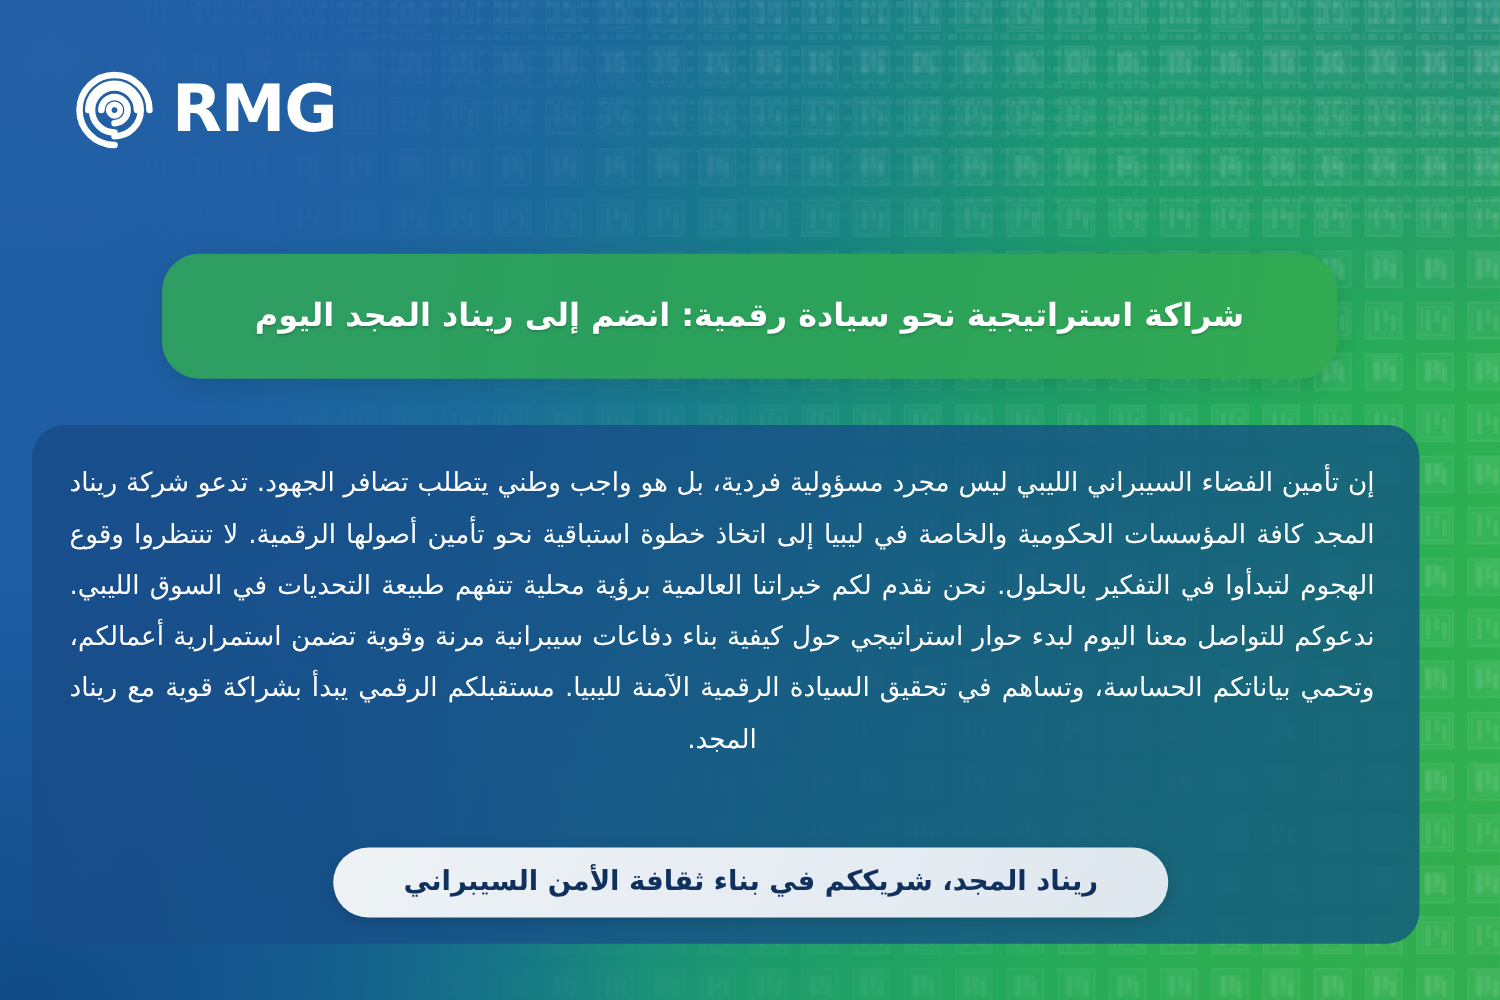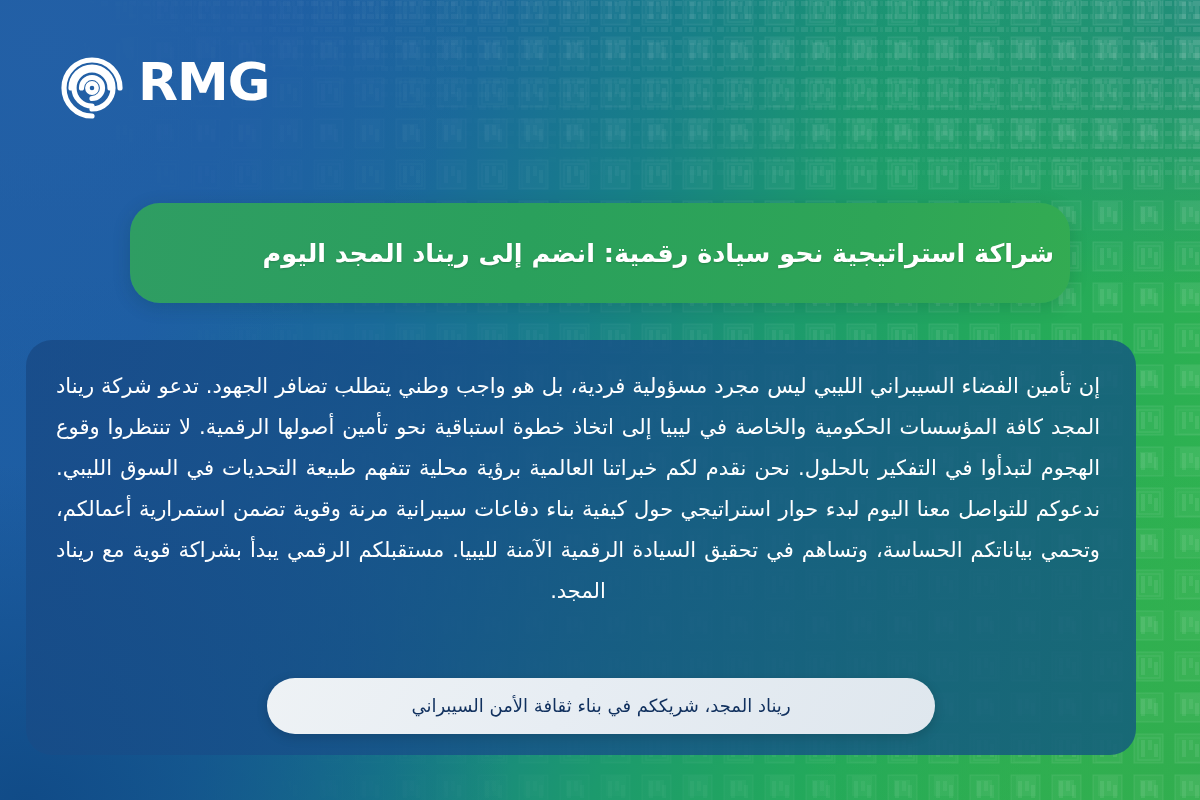--- a/index.html
+++ b/index.html
@@ -69,21 +69,21 @@
     opacity: .34;
     -webkit-mask-image: linear-gradient(200deg, rgba(0,0,0,1) 0%, rgba(0,0,0,.6) 18%, rgba(0,0,0,0) 34%);
     mask-image: linear-gradient(200deg, rgba(0,0,0,1) 0%, rgba(0,0,0,.6) 18%, rgba(0,0,0,0) 34%);
   }
 
   
   .logo-block {
     position: absolute;
     top: 56px; left: 60px;
     display: flex;
-    align-items: flex-start;
+    align-items: center;
     gap: 14px;
     direction: ltr;
   }
   .logo-mark { width: 64px; height: 64px; display: block; flex: none; }
   .logo-word {
     font-family: "DejaVu Sans", "Liberation Sans", sans-serif;
     font-size: 52px;
     font-weight: 700;
     letter-spacing: -1px;
     color: #ffffff;
@@ -92,22 +92,22 @@
 
   
   .headline-banner {
     position: absolute;
     left: 130px; top: 203px;
     width: 940px; height: 100px;
     background: linear-gradient(100deg, #2f9d63 0%, #2aa05c 42%, #2ea557 78%, #33ab52 100%);
     border-radius: 30px;
     display: flex;
     align-items: center;
-    justify-content: flex-start;
-    padding: 0 16px;
+    justify-content: center;
+    padding: 0 52px;
     box-shadow: 0 4px 18px rgba(8,48,40,.18);
   }
   .headline-text {
     color: #ffffff;
     font-size: 25.5px;
     font-weight: 700;
     line-height: 1.35;
     text-align: center;
     direction: rtl;
     text-shadow: 0 1px 2px rgba(0,0,0,.18);
@@ -139,22 +139,22 @@
     width: 668px; height: 56px;
     background: linear-gradient(120deg, #eef2f5 0%, #e7edf3 45%, #dfe7ee 100%);
     border-radius: 28px;
     display: flex;
     align-items: center;
     justify-content: center;
     box-shadow: 0 3px 12px rgba(0,0,0,.16);
   }
   .footer-text {
     color: #10305e;
-    font-size: 18px;
-    font-weight: 400;
+    font-size: 22px;
+    font-weight: 700;
     line-height: 1.3;
     text-align: left;
     direction: rtl;
   }
 </style>
 </head>
 <body>
 
 <div class="poster">
 

